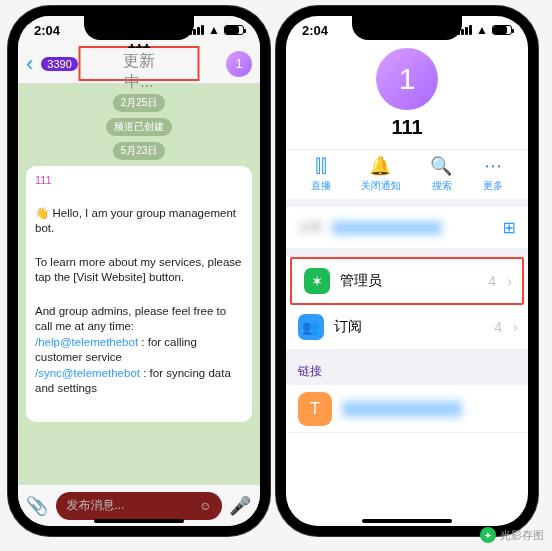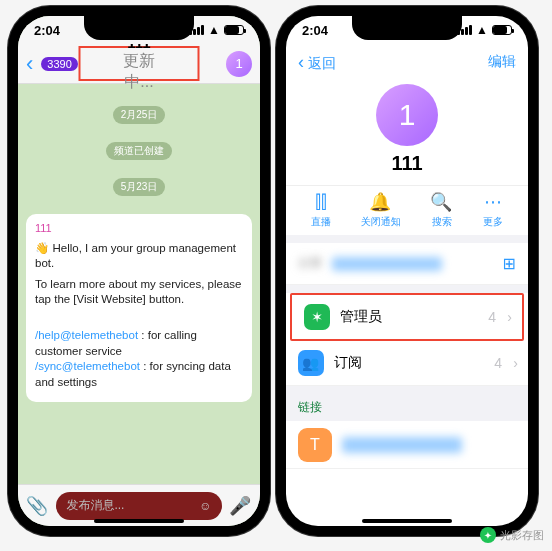--- a/index.html
+++ b/index.html
@@ -20,44 +20,44 @@
 .batt i{display:block;width:75%;height:100%;background:#000;border-radius:2px}
 .sigs{display:flex;gap:4px;align-items:center}
 .hdr1{background:#f6f6f6;height:40px;display:flex;align-items:center;padding:0 8px;position:relative;border-bottom:1px solid #ddd}
 .back{color:#2f9bff;font-size:22px;font-weight:300}
 .badge-back{background:#6d28d9;color:#fff;font-size:11px;padding:1px 6px;border-radius:9px;margin-left:8px}
 .hdr1-center{position:absolute;left:50%;transform:translateX(-50%);text-align:center;border:2px solid #e43;padding:1px 40px;top:2px;bottom:2px;display:flex;flex-direction:column;justify-content:center}
 .hdr1-title{font-size:15px;font-weight:600}
 .hdr1-sub{font-size:16px;color:#888}
 .avatar-sm{width:26px;height:26px;border-radius:50%;background:linear-gradient(135deg,#d89eff,#a968ff);color:#fff;display:flex;align-items:center;justify-content:center;font-size:13px;font-weight:500;position:absolute;right:8px}
 .chat{padding:4px 8px 0;height:calc(100% - 110px);overflow:hidden;font-size:11.5px}
-.pill{background:rgba(130,160,110,.6);color:#fff;font-size:10px;padding:2px 8px;border-radius:9px;display:block;margin:18px auto;width:fit-content}
+.pill{background:rgba(130,160,110,.6);color:#fff;font-size:10px;padding:2px 8px;border-radius:9px;display:block;margin:6px auto;width:fit-content}
 .bubble{background:#fff;border-radius:10px;padding:7px 9px;margin-top:4px;color:#222;line-height:1.35;position:relative}
 .bubble .from{color:#d946a7;font-size:11px;font-weight:500}
-.bubble p{margin:5px 0}
+.bubble p{margin:18px 0}
 .bubble a{color:#2f9bff;text-decoration:none}
 .meta{font-size:9px;color:#aaa;text-align:right;margin-top:2px}
 .input-bar{position:absolute;bottom:0;left:0;right:0;height:42px;background:#f6f6f6;display:flex;align-items:center;padding:0 8px;gap:8px;border-top:1px solid #ddd}
 .input-bar .fld{flex:1;background:#7f1d1d;border-radius:16px;height:28px;display:flex;align-items:center;padding:0 10px;color:#bbb;font-size:12px}
 .attach,.mic{color:#999;font-size:18px}
 .home-ind{position:absolute;bottom:3px;left:50%;transform:translateX(-50%);width:90px;height:4px;background:#000;border-radius:2px;z-index:40}
 .hdr2{height:36px;display:flex;align-items:center;justify-content:space-between;padding:0 12px;color:#2f9bff;font-size:14px}
 .profile{text-align:center;padding:4px 0 10px}
 .avatar-lg{width:62px;height:62px;border-radius:50%;background:linear-gradient(135deg,#d89eff,#a968ff);color:#fff;display:flex;align-items:center;justify-content:center;font-size:30px;font-weight:400;margin:0 auto 6px}
 .pname{font-size:20px;font-weight:600}
 .psub{font-size:12px;color:#999;margin-top:1px}
 .actions{display:flex;justify-content:space-around;padding:6px 10px;border-top:1px solid #eee;border-bottom:8px solid #f2f2f6}
 .act{display:flex;flex-direction:column;align-items:center;gap:3px;color:#2f9bff;font-size:10px}
 .act-ico{font-size:18px;height:20px;display:flex;align-items:center}
 .row{display:flex;align-items:center;padding:9px 12px;border-bottom:1px solid #f0f0f0;font-size:14px;gap:10px;position:relative}
 .row .ico{width:26px;height:26px;border-radius:7px;display:flex;align-items:center;justify-content:center;color:#fff;font-size:14px}
 .row .chev{position:absolute;right:10px;color:#c5c5c9;font-size:14px}
 .row .cnt{position:absolute;right:26px;color:#c5c5c9;font-size:14px}
 .row.admin{border:2px solid #e43;margin:0 4px;border-radius:2px}
-.sect{background:#f2f2f6;padding:5px 12px;font-size:12px;color:#15803d}
+.sect{background:#f2f2f6;padding:5px 12px;font-size:12px;color:#4c1d95}
 .blur{filter:blur(4px)}
 .qr{position:absolute;right:12px;color:#2f9bff;font-size:16px}
 .wm{position:absolute;right:8px;bottom:8px;display:flex;align-items:center;gap:4px;font-size:11px;color:#999;z-index:50}
 .wm .wico{width:16px;height:16px;border-radius:50%;background:#1ec355;display:flex;align-items:center;justify-content:center;color:#fff;font-size:10px}
 </style>
 </head>
 <body>
 
 <div class="phones">
 
@@ -89,21 +89,21 @@
     <div class="avatar-sm">1</div>
   </div>
   <div class="chat">
     <span class="pill">2月25日</span>
     <span class="pill">频道已创建</span>
     <span class="pill">5月23日</span>
     <div class="bubble">
       <div class="from">111</div>
       <p>👋 Hello, I am your group management bot.</p>
       <p>To learn more about my services, please tap the [Visit Website] button.</p>
-      <p><br><a>/help@telemethebot</a><span> :  for calling customer service</span><br><a>/sync@telemethebot</a><span> : for syncing data and settings</span></p>
+      <p><span>And group admins, please feel free to call me at any time:</span><br><a>/help@telemethebot</a><span> :  for calling customer service</span><br><a>/sync@telemethebot</a><span> : for syncing data and settings</span></p>
     </div>
 
   </div>
   <div class="input-bar">
     <span class="attach">📎</span>
     <div class="fld">
             <span>发布消息...</span>
             <span style="margin-left:auto;color:#ccc">☺</span>
           </div>
     <span class="mic">🎤</span>
@@ -122,24 +122,20 @@
               <i></i>
               <i></i>
               <i></i>
               <i></i>
             </span>
             <span style="font-size:12px">▲</span>
             <span class="batt">
               <i></i>
             </span>
           </span>
-  </div>
-  <div class="hdr2">
-    <span><span style="font-size:18px">‹</span> <span>返回</span></span>
-    <span>编辑</span>
   </div>
   <div class="profile">
     <div class="avatar-lg">1</div>
     <div class="pname">111</div>
   </div>
   <div class="actions">
     <div class="act">
             <span class="act-ico">⫿⫿</span>
             <span>直播</span>
           </div>

